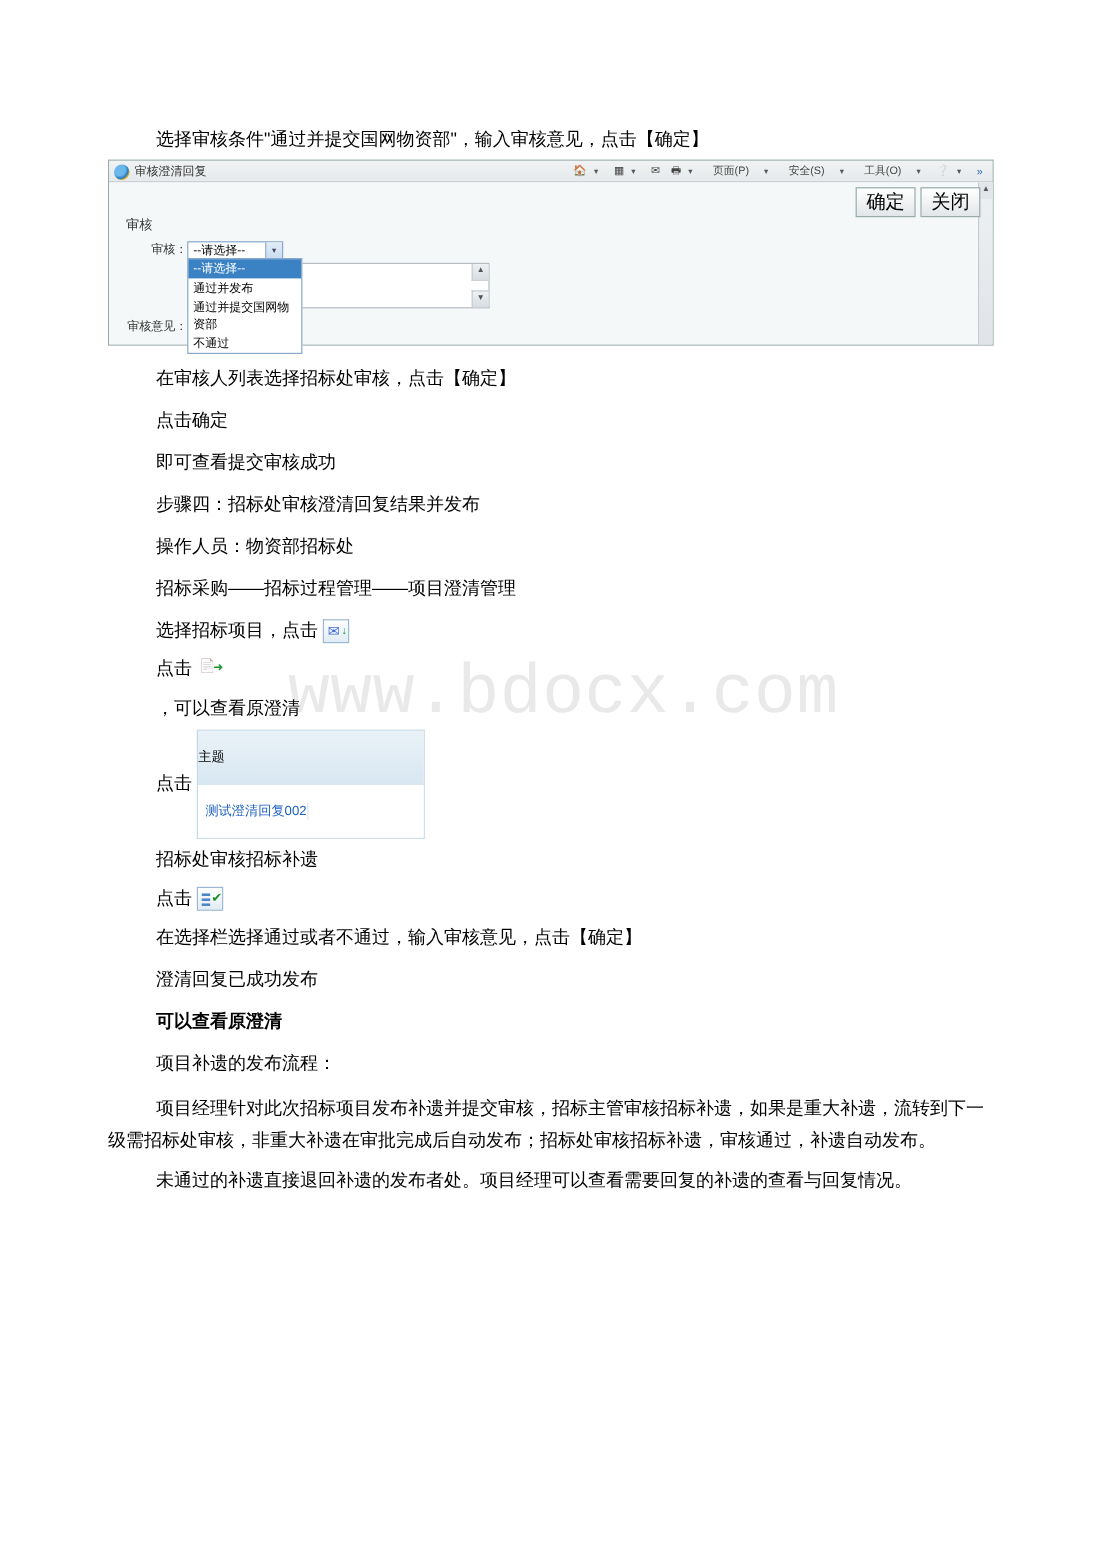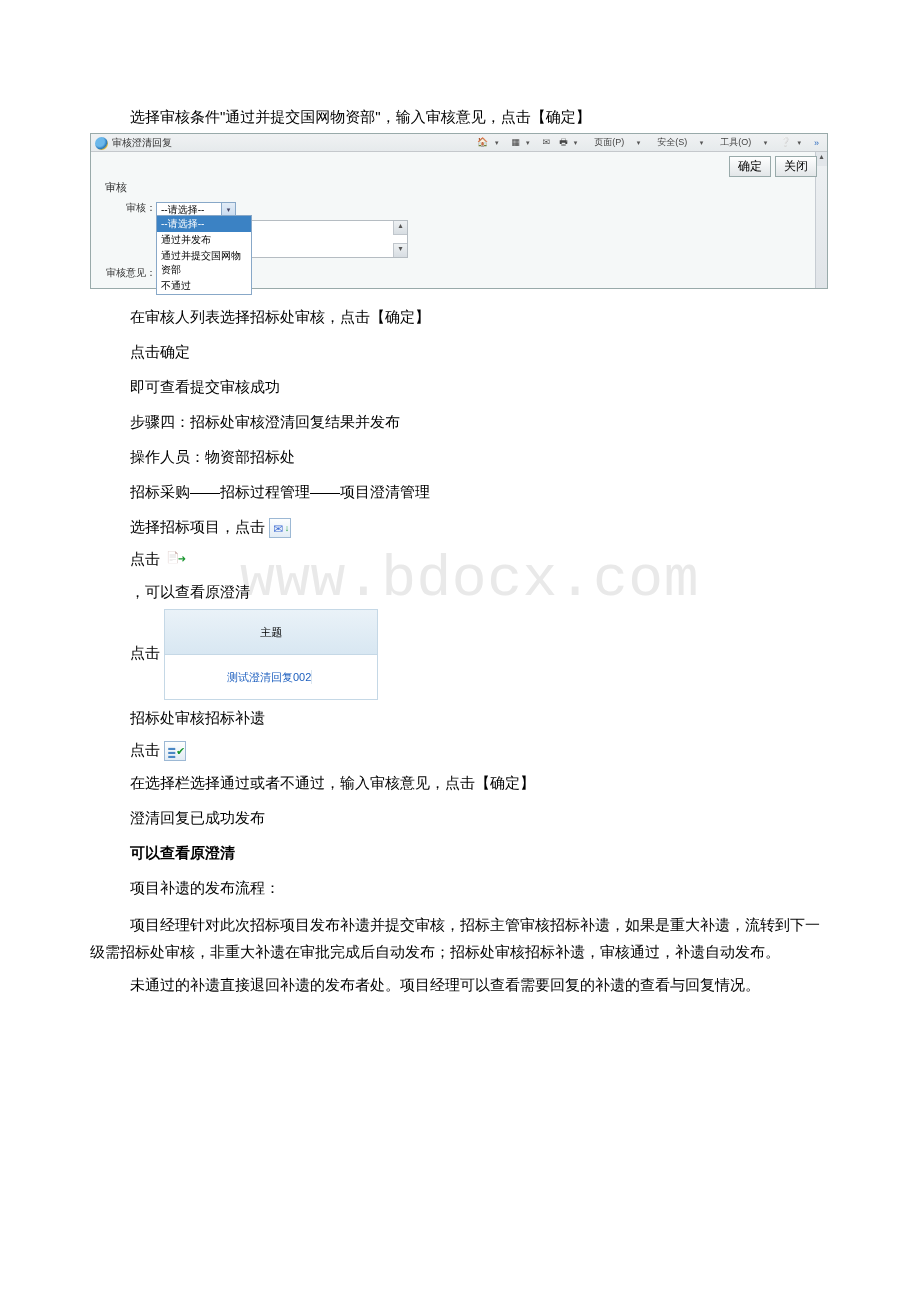--- a/index.html
+++ b/index.html
@@ -58,21 +58,21 @@
       position: relative;
     }
     .shenghe-title {
       font-size: 11px; color:#333; margin-bottom: 4px; margin-left: 4px;
     }
     .dlg-btns {
       position: absolute; right: 10px; top: 4px;
       display: flex; gap: 4px;
     }
     .dlg-btns button {
-      font-size: 12px; padding: 1px 8px;
+      font-size: 16px; padding: 1px 8px;
       background: linear-gradient(#fff,#e2e6e8);
       border: 1px solid #9aa; cursor: pointer;
     }
     .form-row {
       display: flex;
       align-items: flex-start;
       margin-bottom: 2px;
     }
     .form-label {
       width: 55px; text-align: right;
@@ -174,30 +174,29 @@
     .rel { position: relative; }
     
     .subject-table {
       display: inline-block;
       vertical-align: middle;
       border: 1px solid #c5d8e6;
       font-size: 11px;
     }
     .subject-header {
       background: linear-gradient(#eaf2f8,#d8e7f2);
-      text-align: center;
       padding: 2px 0;
-      width: 212px;
+      width: 188px;
       border-bottom: 1px solid #c5d8e6;
     }
     .subject-cell {
       padding: 2px 6px;
       background: #fff;
       display: flex;
-      justify-content: center;
+      justify-content: flex-start;
       align-items: center;
     }
     .subject-link { color: #1d5fbf; }
     .divider-r { width:4px; height:14px; border-left:1px solid #dbe6ef; }
   </style>
 </head>
 <body>
 
 <div class="page-content">
 

